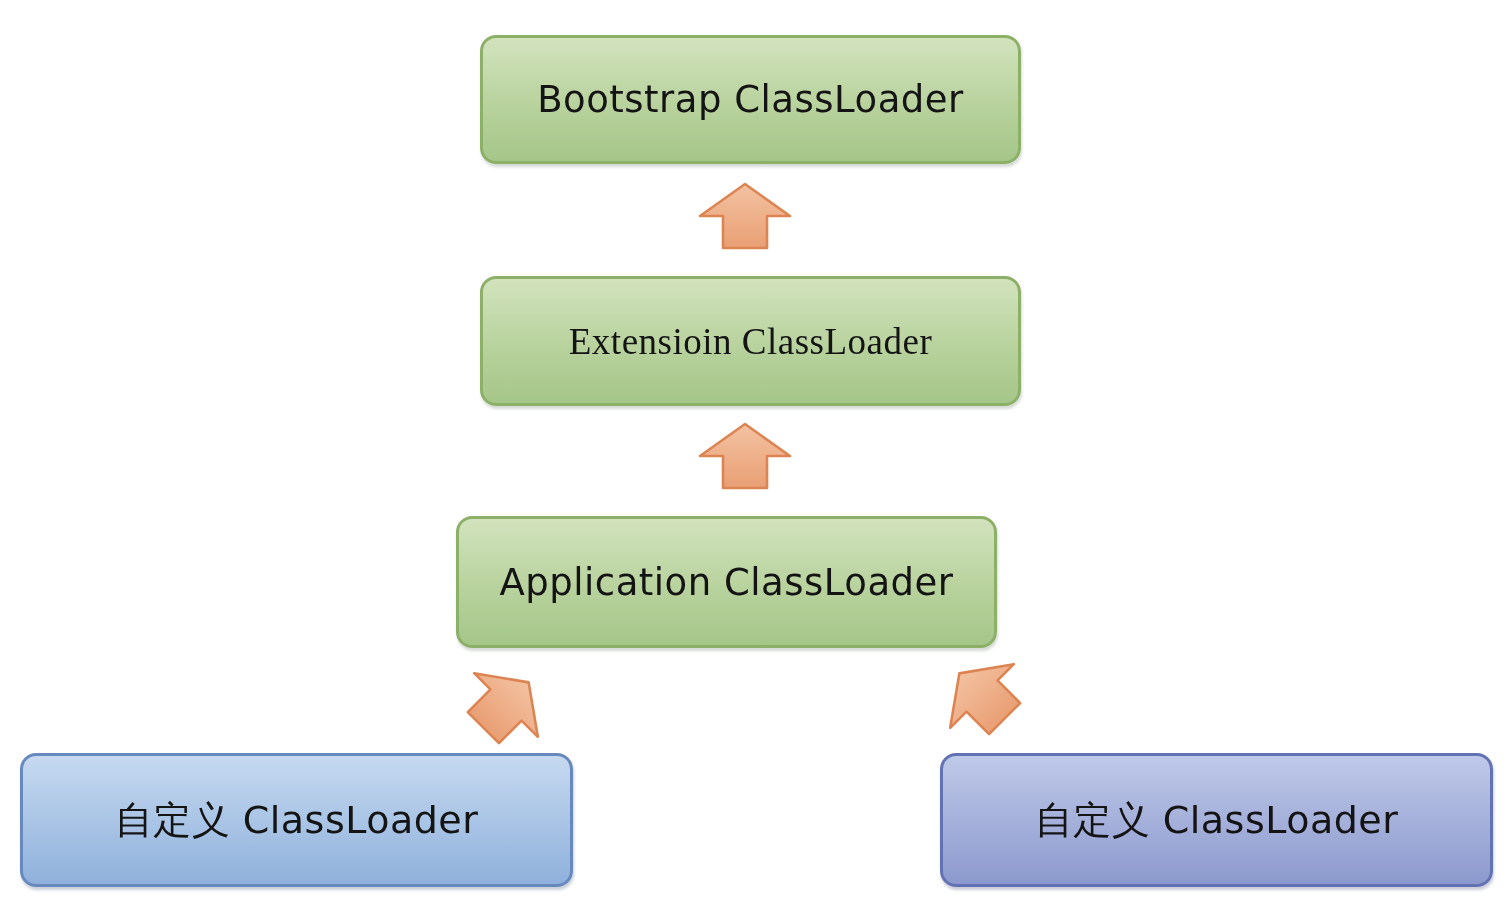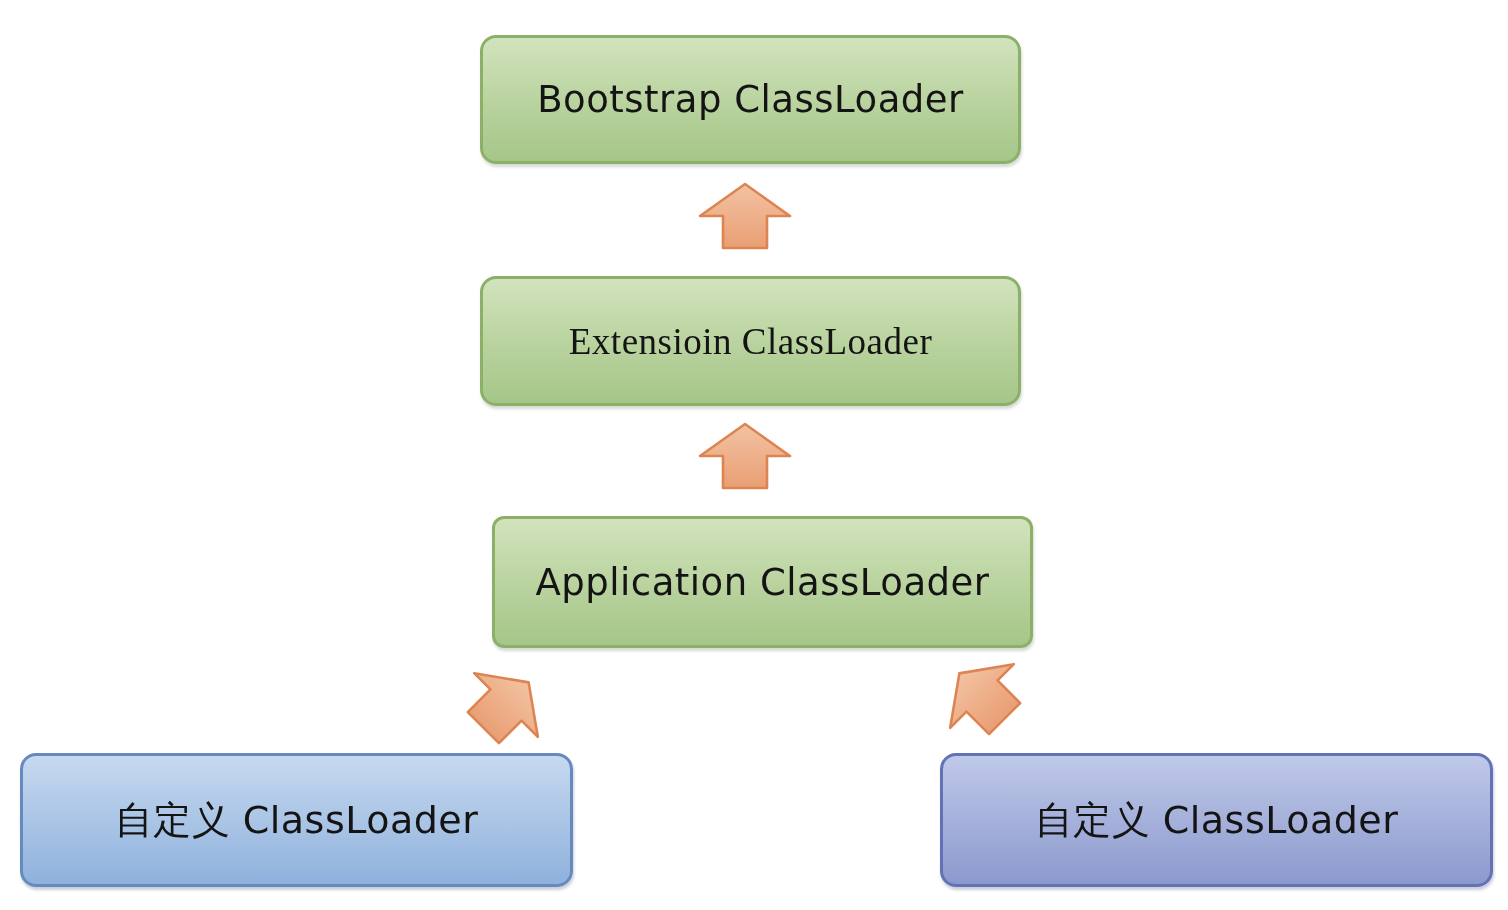--- a/index.html
+++ b/index.html
@@ -36,21 +36,21 @@
     box-shadow: 1px 3px 3px rgba(80,95,130,0.3);
   }
   .node.purple {
     background: linear-gradient(180deg, var(--purple-top) 0%, var(--purple-bottom) 100%);
     border-color: var(--purple-border);
     font-size: 38px;
     box-shadow: 1px 3px 3px rgba(80,85,130,0.3);
   }
   #node-bootstrap   { left: 480px; top: 35px;  width: 535px; height: 123px; }
   #node-extension   { left: 480px; top: 276px; width: 535px; height: 124px; font-family: Liberation Serif, serif; }
-  #node-application { left: 492px; top: 516px; width: 535px; height: 126px; border-radius: 12px; }
+  #node-application { left: 456px; top: 516px; width: 535px; height: 126px; }
   #node-custom-left  { left: 20px;  top: 753px; width: 547px; height: 128px; }
   #node-custom-right { left: 940px; top: 753px; width: 547px; height: 128px; }
 
   .arrow { position: absolute; }
   #arrow-ext-to-boot { left: 698px; top: 182px; width: 94px; height: 68px; }
   #arrow-app-to-ext  { left: 698px; top: 422px; width: 94px; height: 68px; }
   #arrow-custom-left-to-app {
     left: 459px; top: 671px; width: 94px; height: 68px;
     transform: rotate(45deg);
   }

